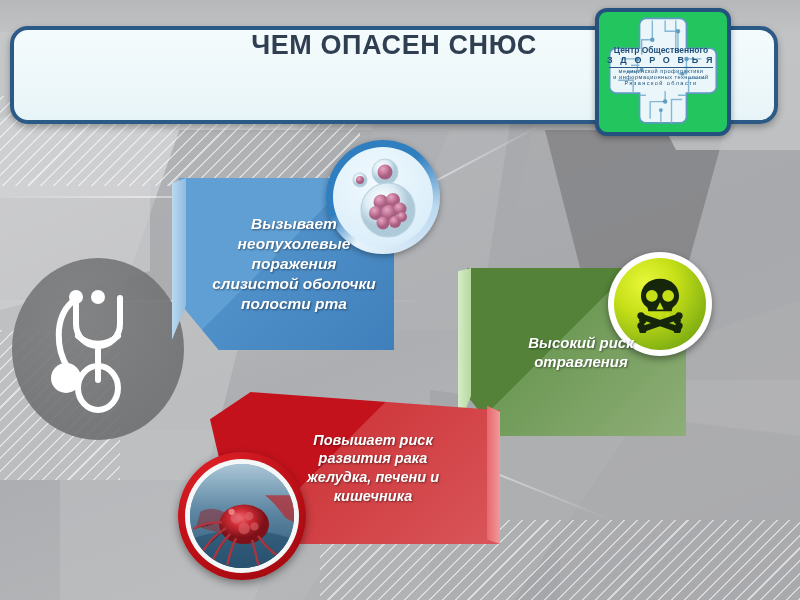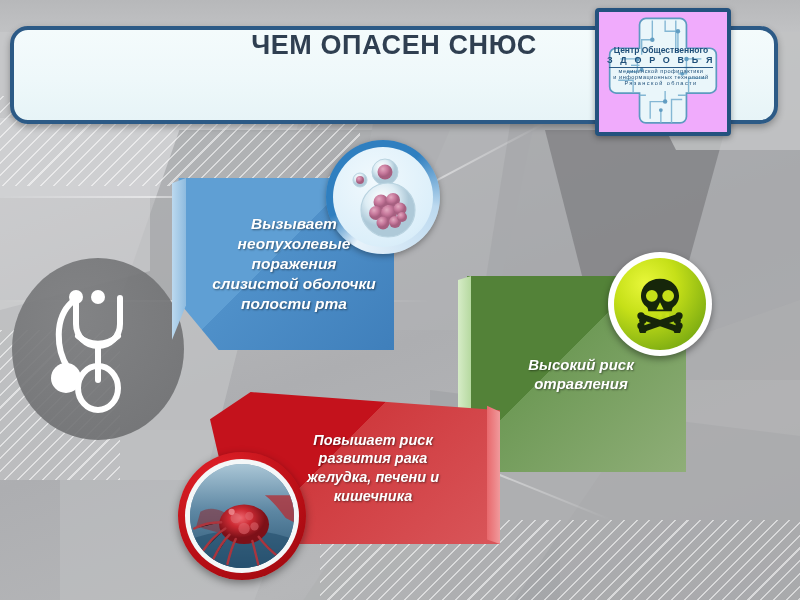--- a/index.html
+++ b/index.html
@@ -62,21 +62,21 @@
       border:4px solid #2c5a86;border-radius:18px;
       background:linear-gradient(180deg,#f4fbfc 0%,#eef8fa 55%,#e7f4f7 100%);
       box-shadow:0 3px 7px rgba(0,0,0,.30);
       display:flex;align-items:flex-start;justify-content:center;}
   .title-text{font-size:27px;font-weight:bold;color:#2f3f51;
       letter-spacing:.6px;text-align:center;
       font-family:"Liberation Sans","DejaVu Sans",sans-serif;}
 
   
   .logo-card{position:absolute;left:595px;top:8px;width:128px;height:120px;
-      border:4px solid #24527e;border-radius:4px;background:#f0abfc;
+      border:4px solid #24527e;border-radius:12px;background:#22c55e;
       box-shadow:0 2px 6px rgba(0,0,0,.35);overflow:hidden;}
   .logo-inner{position:absolute;inset:0;}
   .logo-text{position:absolute;left:7px;top:34px;width:110px;text-align:center;
       color:#1f4f79;line-height:1.05;}
   .lt1{font-size:8.5px;font-weight:bold;white-space:nowrap;}
   .lt2{font-size:9px;font-weight:bold;letter-spacing:2.6px;margin-top:1px;white-space:nowrap;}
   .lt-rule{height:1px;background:#2a5a86;margin:1.5px 3px;}
   .lt3{font-size:5.6px;letter-spacing:.5px;margin-top:1.5px;white-space:nowrap;}
   .lt4{font-size:5.6px;letter-spacing:.5px;white-space:nowrap;}
   .lt5{font-size:5.6px;letter-spacing:1.4px;white-space:nowrap;}
@@ -96,21 +96,21 @@
       box-shadow:0 0 0 rgba(0,0,0,0);}
   .rb-bevel{position:absolute;left:0;top:0;width:14px;height:100%;
       background:linear-gradient(90deg,#bcd9ef,#8ebbdf);
       clip-path:polygon(0 3%,100% 0,100% 74%,0 94%);}
   .rb-shadow{position:absolute;left:8px;top:8px;width:222px;height:172px;
       background:rgba(60,60,60,.28);
       clip-path:polygon(3% 0,100% 0,100% 100%,21% 100%,3% 72%);z-index:-1;}
   .ribbon-blue .rtext{font-size:15.5px;width:190px;margin-left:22px;}
 
   
-  .ribbon-green{left:458px;top:276px;width:228px;height:196px;}
+  .ribbon-green{left:458px;top:268px;width:228px;height:168px;}
   .rg-body{position:absolute;inset:0;
       background:linear-gradient(135deg,#538238 0%,#538238 44%,#6f9a57 44%,#8fae78 100%);
       clip-path:polygon(4% 0,100% 0,100% 100%,18% 100%,4% 76%);}
   .rg-bevel{position:absolute;left:0;top:0;width:13px;height:100%;
       background:linear-gradient(90deg,#d6ecc7,#b6d9a0);
       clip-path:polygon(0 2%,100% 0,100% 76%,0 96%);}
   .rg-shadow{position:absolute;left:8px;top:8px;width:228px;height:168px;
       background:rgba(60,60,60,.26);
       clip-path:polygon(4% 0,100% 0,100% 100%,18% 100%,4% 76%);z-index:-1;}
   .ribbon-green .rtext{font-size:15px;width:190px;margin-left:18px;}

